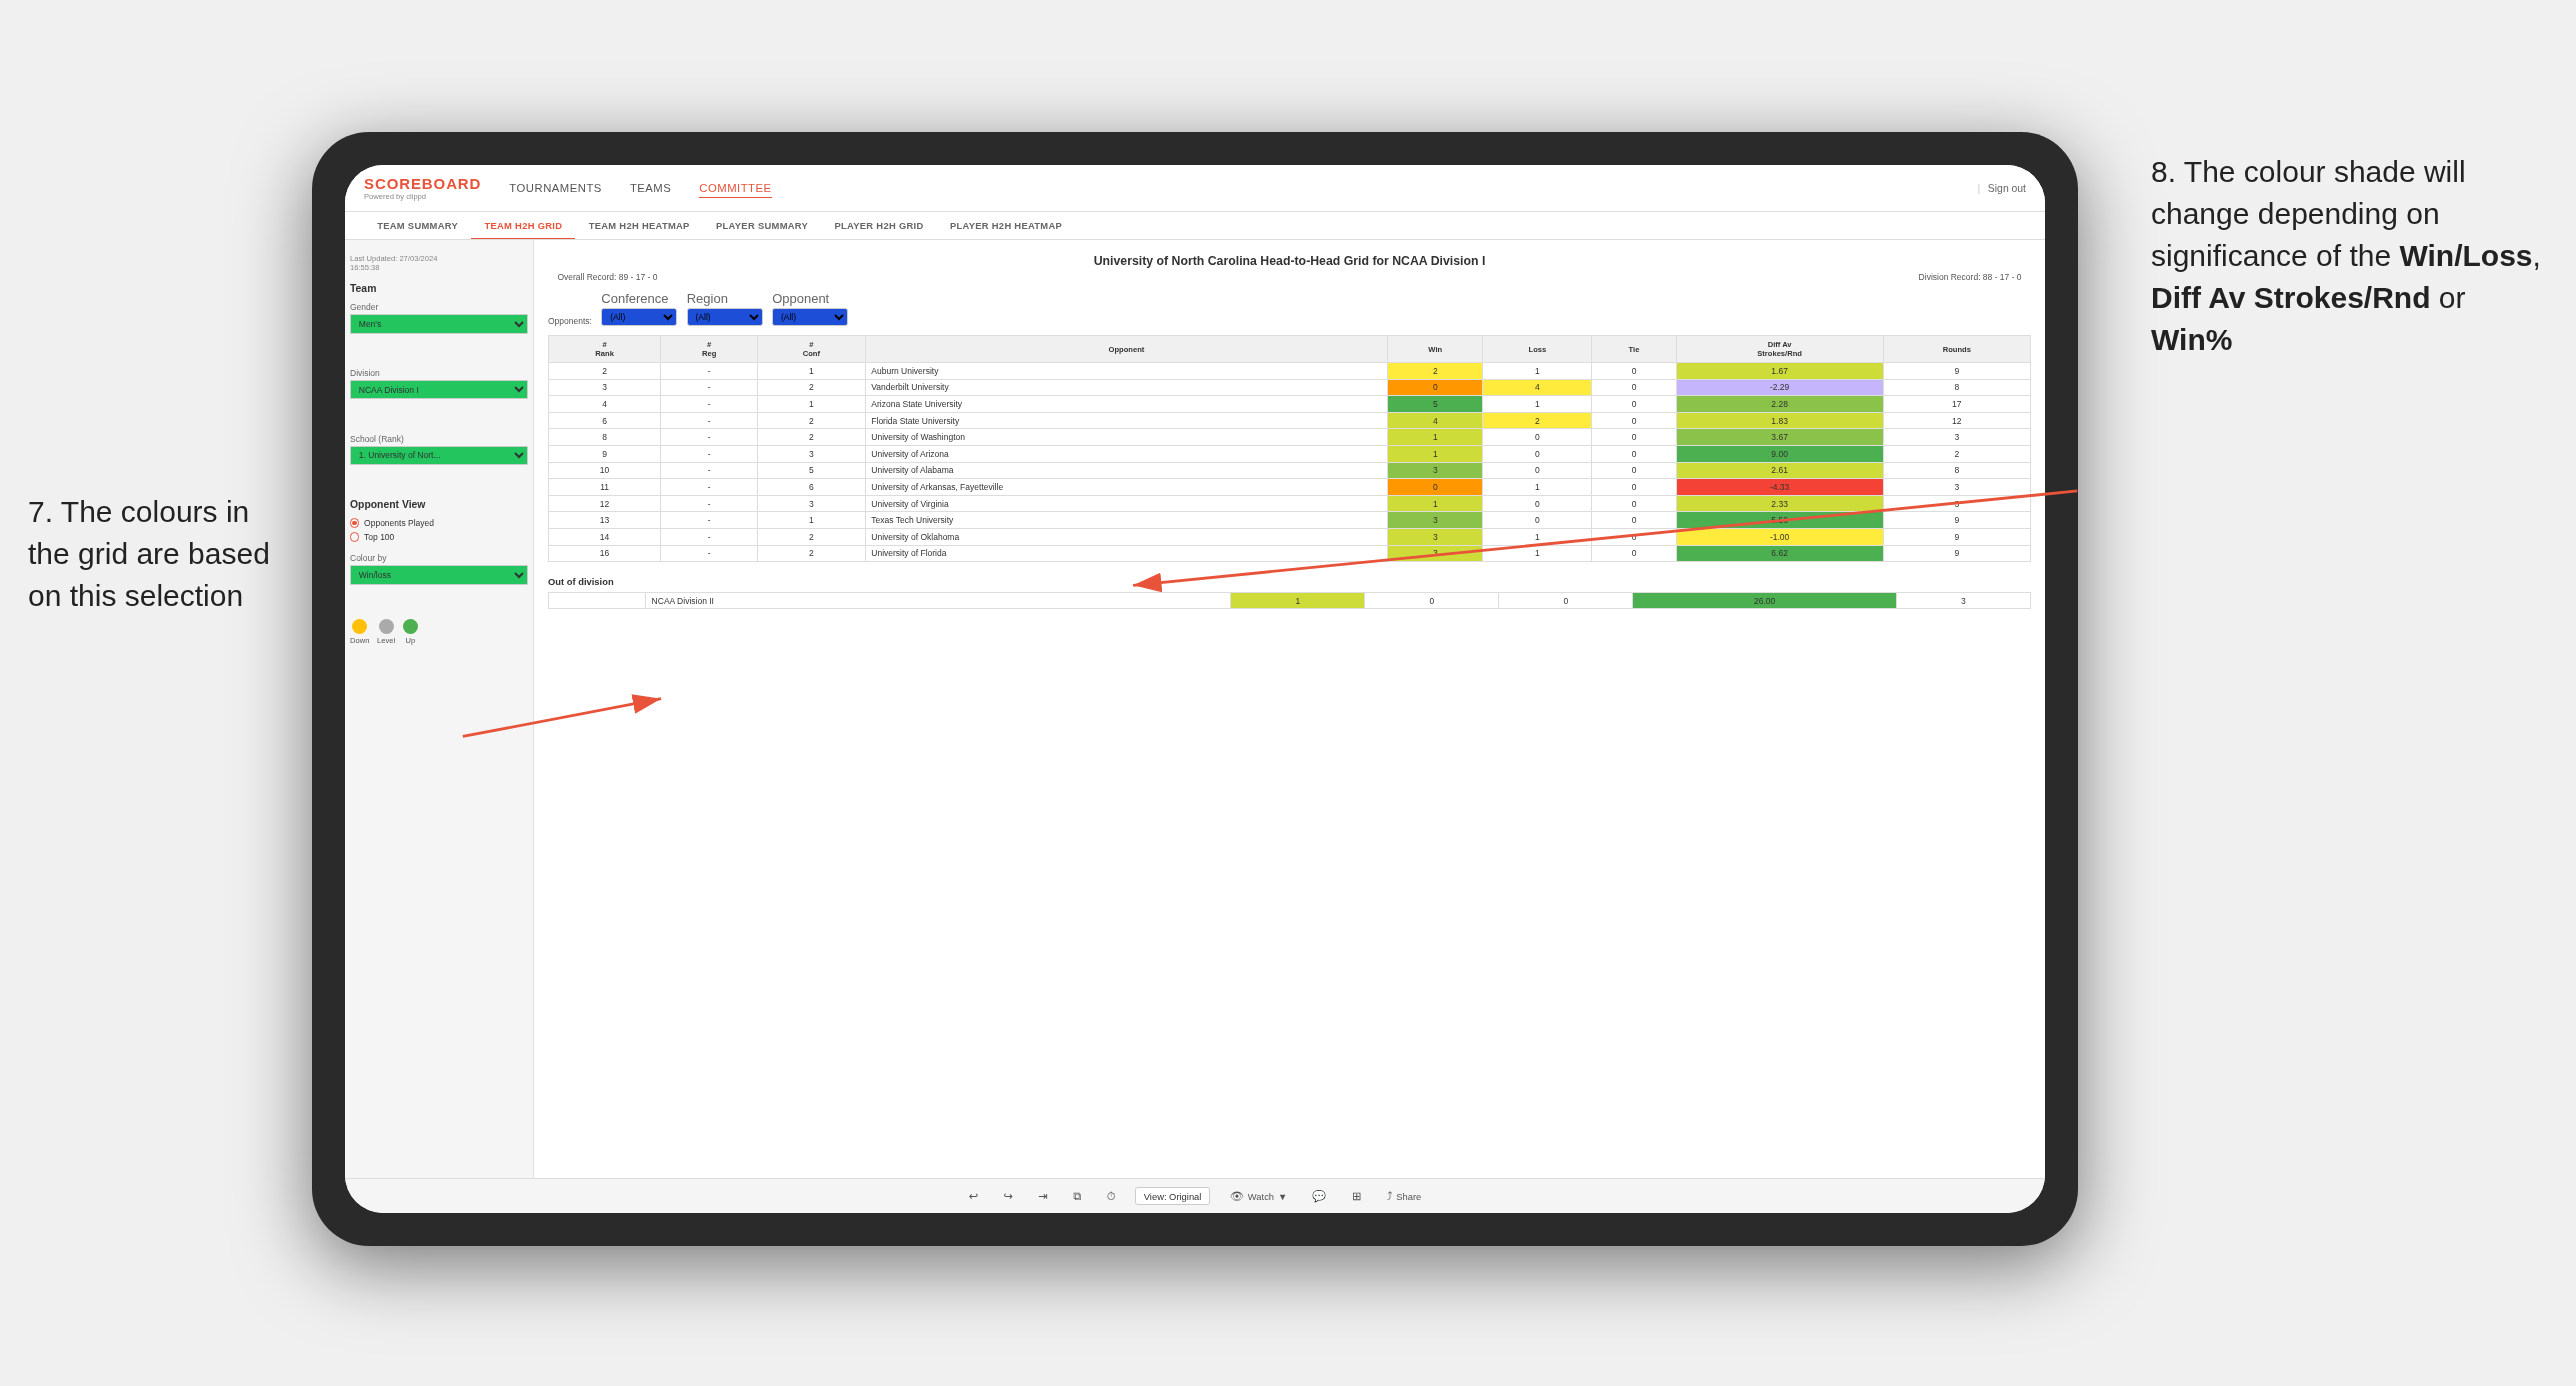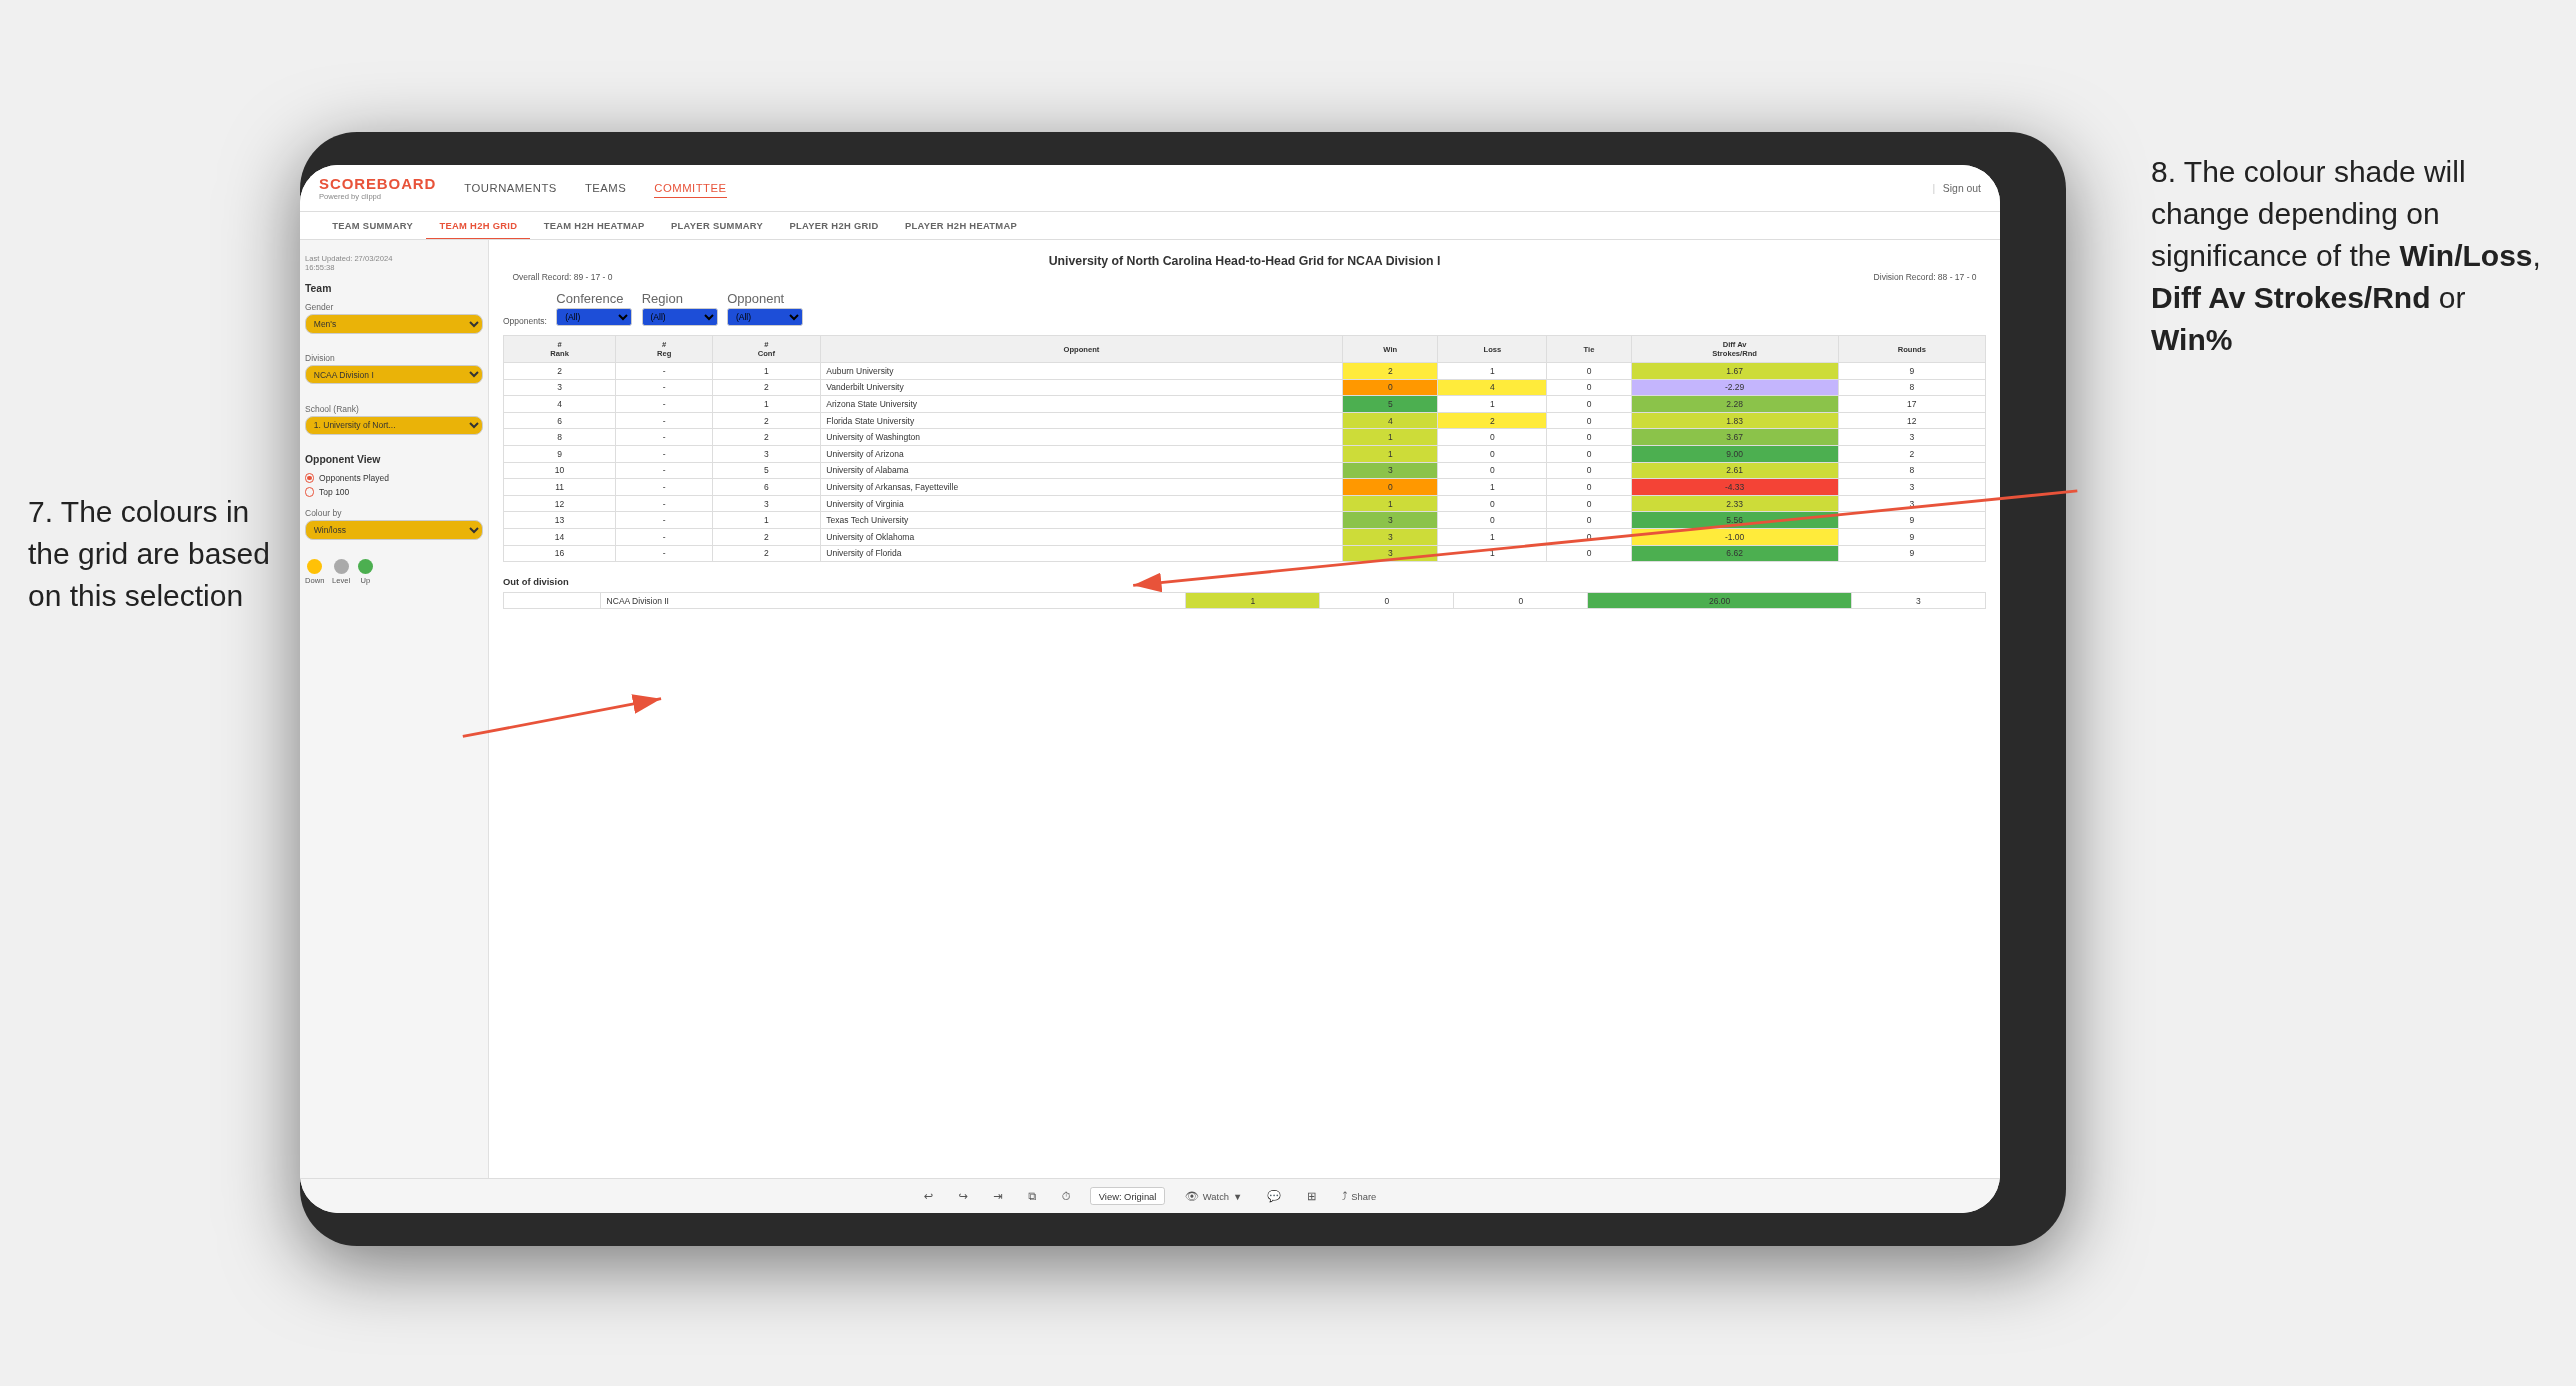--- a/index.html
+++ b/index.html
@@ -44,30 +44,30 @@
       position: absolute;
       top: 0; left: 0;
       width: 2576px;
       height: 1386px;
       pointer-events: none;
     }
 
     
     .tablet-frame {
       position: absolute;
-      left: 300px;
+      left: 312px;
       top: 132px;
       width: 1766px;
       height: 1114px;
       background: #2a2a2a;
       border-radius: 57px;
       box-shadow: 0 19px 76px rgba(0,0,0,0.5);
       display: flex;
       align-items: center;
-      justify-content: flex-start;
+      justify-content: center;
     }
 
     .tablet-screen {
       width: 1700px;
       height: 1048px;
       background: #fff;
       border-radius: 38px;
       overflow: hidden;
       display: flex;
       flex-direction: column;
@@ -192,23 +192,23 @@
       font-size: 8.5px;
       color: #666;
       margin-bottom: 1.9px;
     }
 
     .sidebar-select {
       width: 100%;
       font-size: 8.5px;
       padding: 2.8px 3.8px;
       border: 0.9px solid #ccc;
-      border-radius: 8px;
-      background: #eab308;
-      margin-bottom: 8px;
+      border-radius: 1px;
+      background: #22c55e;
+      margin-bottom: 23px;
       color: #333;
     }
 
     .sidebar-section {
       margin-bottom: 11.3px;
     }
 
     .radio-group {
       display: flex;
       flex-direction: column;

